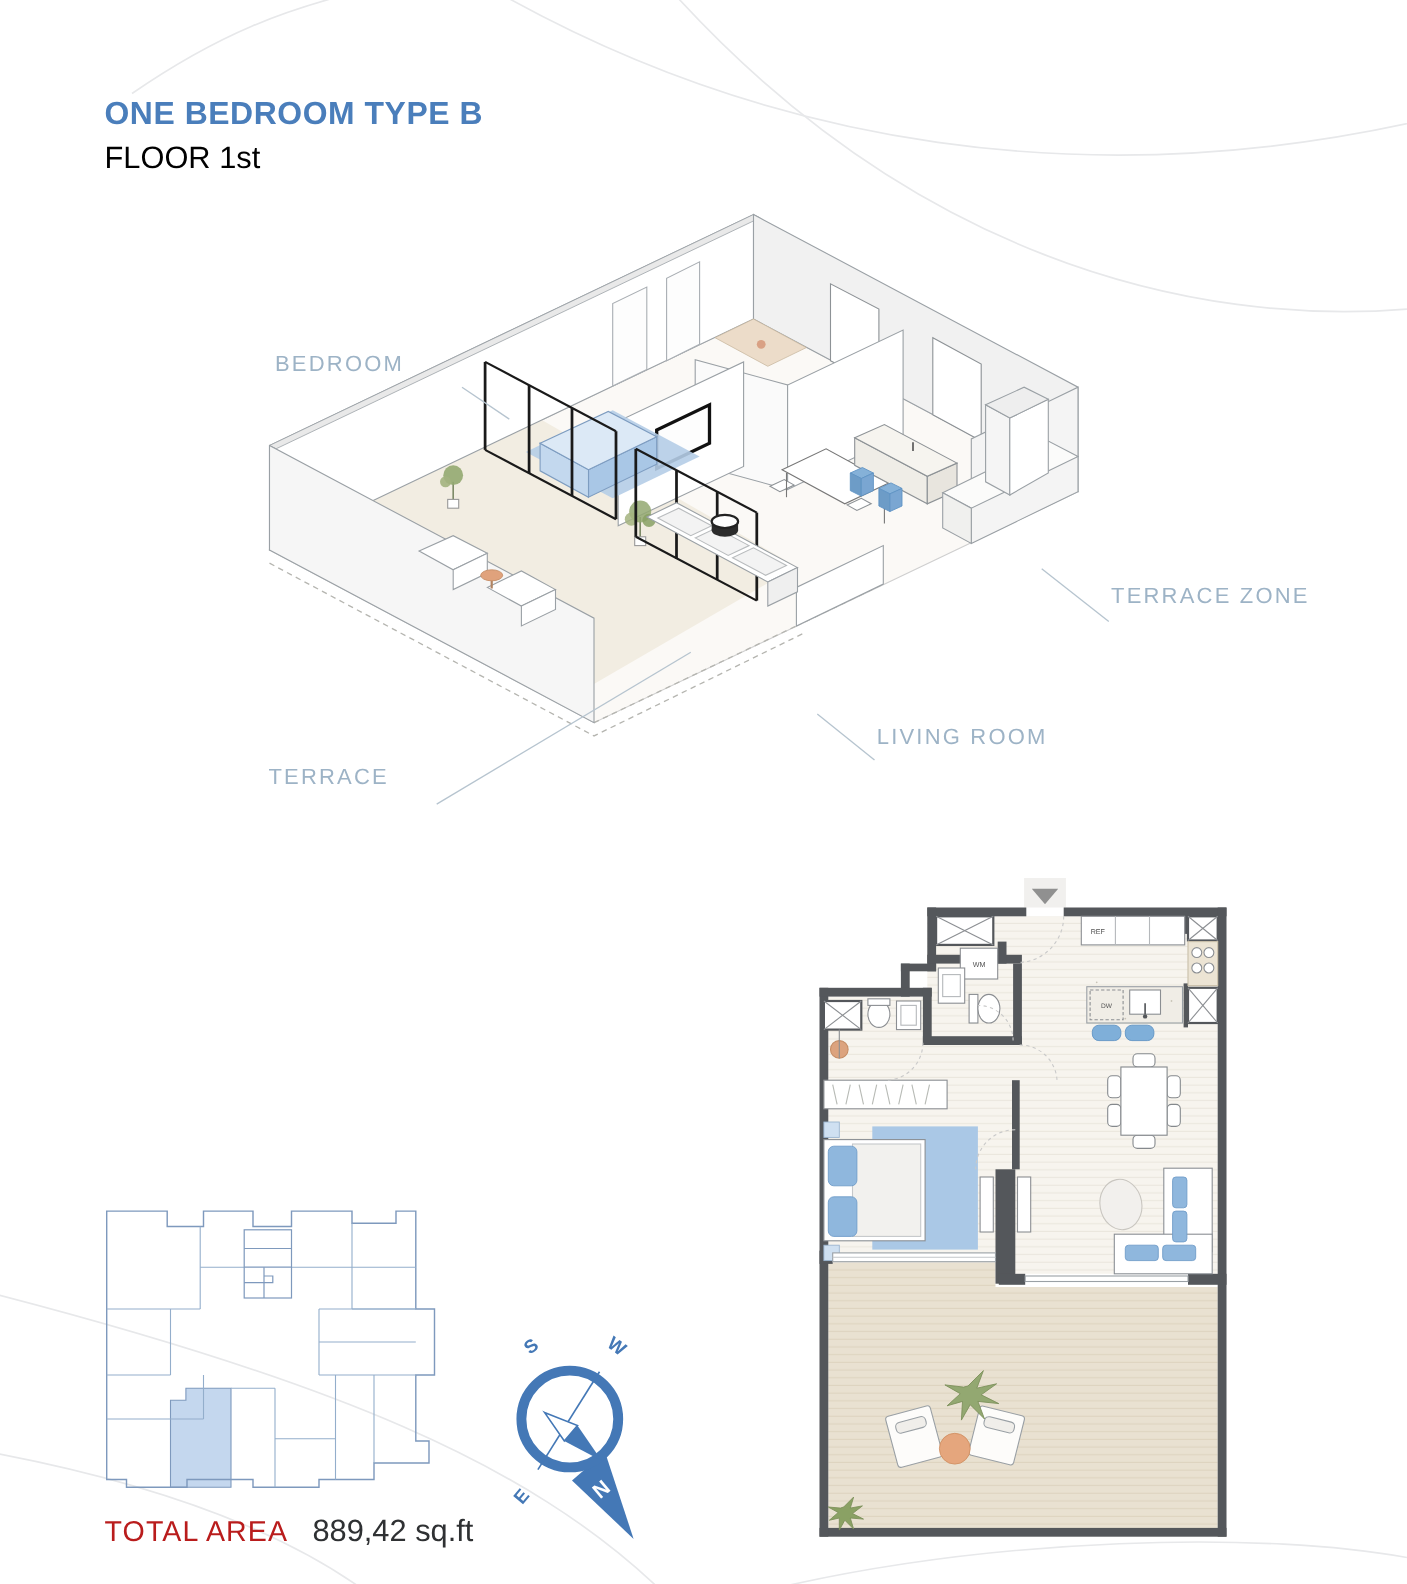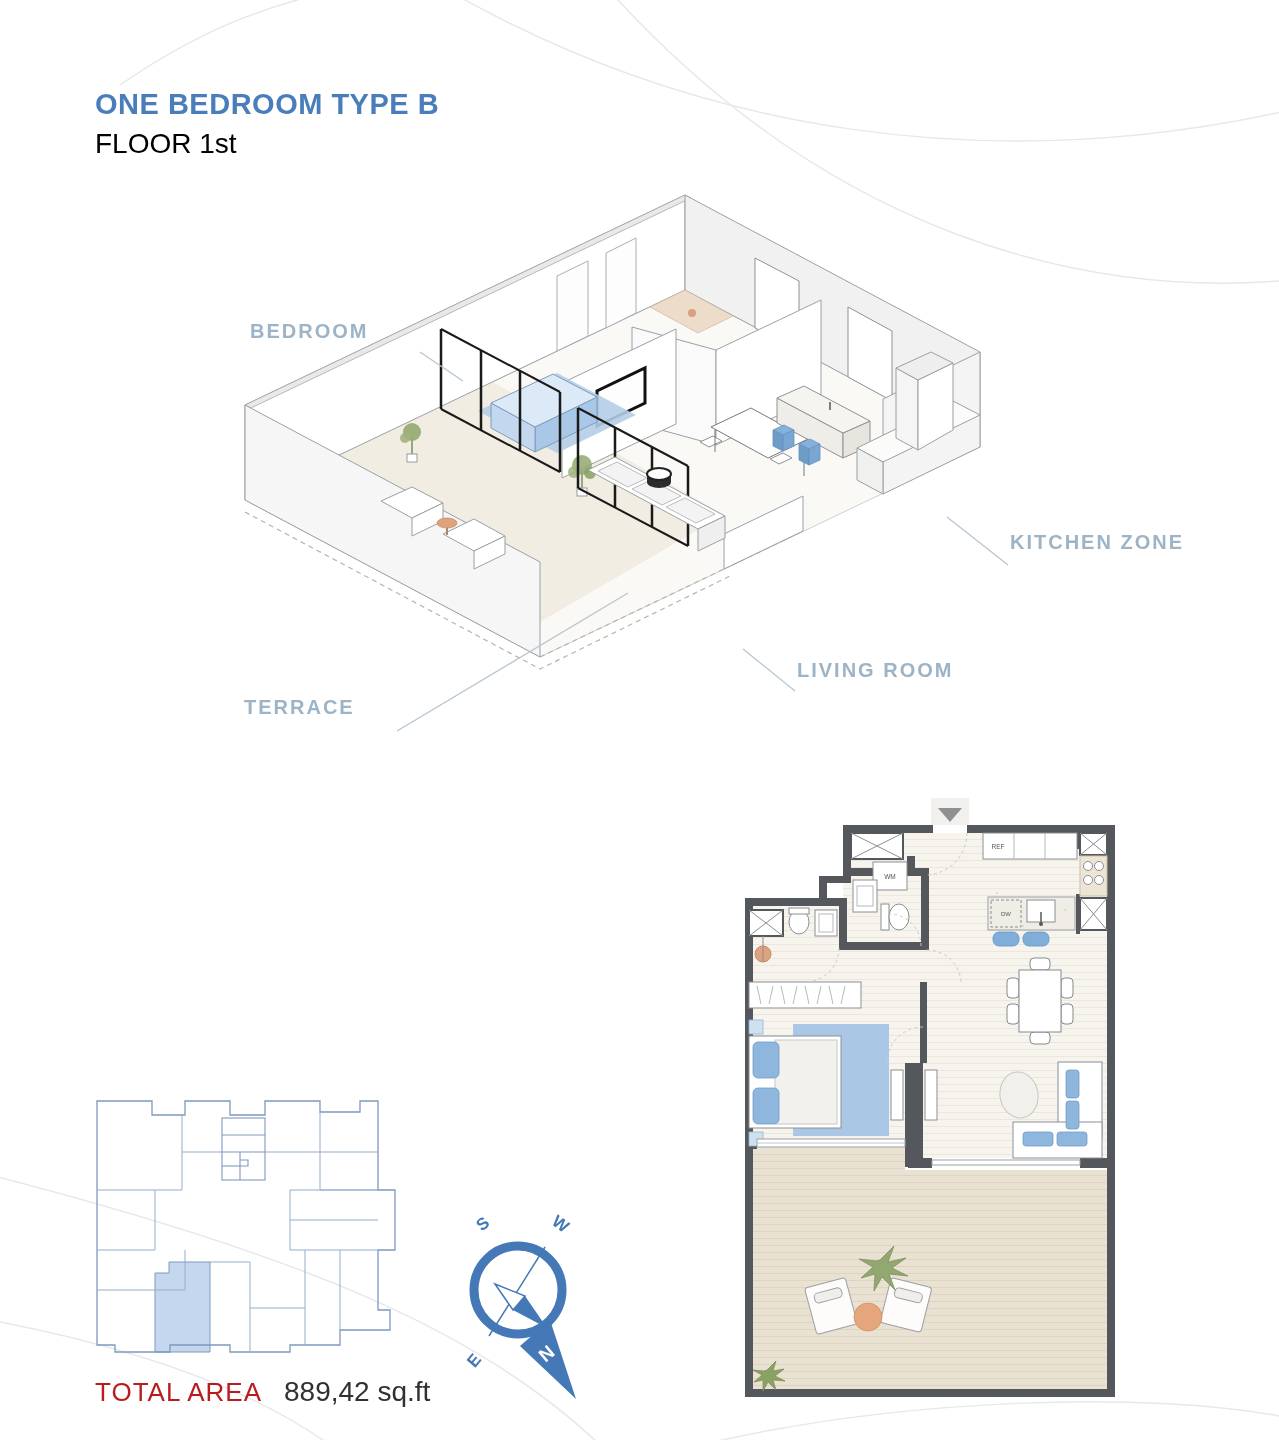--- a/index.html
+++ b/index.html
@@ -1,21 +1,21 @@
 <!DOCTYPE html>
 <html><head>
 <meta charset="utf-8">
 <style>
   html,body{margin:0;padding:0;background:#ffffff;}
   #page{position:relative;width:1279px;height:1440px;background:#ffffff;overflow:hidden;
         font-family:"Liberation Sans","DejaVu Sans",sans-serif;border-radius:23px;}
   .abs{position:absolute;}
   #title{left:95px;top:88px;font-size:29px;font-weight:bold;letter-spacing:.5px;color:#4a7ebb;}
   #subtitle{left:95px;top:128px;font-size:28px;font-weight:400;color:#000000;}
-  .roomlabel{font-size:20px;font-weight:700;letter-spacing:2px;color:#9db3c6;white-space:nowrap;}
+  .roomlabel{font-size:20px;font-weight:400;letter-spacing:2px;color:#9db3c6;white-space:nowrap;}
   #footer{left:95px;top:1376px;white-space:nowrap;}
   #footer .lab{font-size:26px;color:#b91c1c;letter-spacing:1px;}
   #footer .val{font-size:28px;color:#2f3133;margin-left:22px;text-align:right;}
   svg{display:block;}
   text{font-family:"Liberation Sans","DejaVu Sans",sans-serif;}
 </style>
 </head>
 <body>
 
 <div id="page">
@@ -190,21 +190,21 @@
       <line x1="1162" y1="565" x2="1008" y2="565" stroke="url(#lg)" stroke-width="2.5"></line>
       <line x1="1008" y1="565" x2="947" y2="517" stroke="#b6c4cf" stroke-width="1.2"></line>
       <line x1="932" y1="691" x2="795" y2="691" stroke="url(#lg)" stroke-width="2.5"></line>
       <line x1="795" y1="691" x2="743" y2="649" stroke="#b6c4cf" stroke-width="1.2"></line>
       <line x1="230" y1="731" x2="397" y2="731" stroke="url(#lg)" stroke-width="2.5"></line>
       <line x1="397" y1="731" x2="628" y2="593" stroke="#b6c4cf" stroke-width="1.2"></line>
     </g>
   </svg>
 
   <div class="abs roomlabel" style="left:250px;top:320px">BEDROOM</div>
-  <div class="abs roomlabel" style="left:1010px;top:531px">KITCHEN ZONE</div>
+  <div class="abs roomlabel" style="left:1010px;top:531px">TERRACE ZONE</div>
   <div class="abs roomlabel" style="left:797px;top:659px">LIVING ROOM</div>
   <div class="abs roomlabel" style="left:244px;top:696px">TERRACE</div>
 
   <svg class="abs" style="left:735px;top:798px" width="390" height="620" viewBox="0 0 390 620">
     <defs>
       <pattern id="planks" width="10" height="7" patternUnits="userSpaceOnUse">
         <rect width="10" height="7" fill="#f7f4ee"></rect>
         <line x1="0" y1="6.5" x2="10" y2="6.5" stroke="#ebe7de" stroke-width="1"></line>
       </pattern>
       <pattern id="deck" width="10" height="7" patternUnits="userSpaceOnUse">

